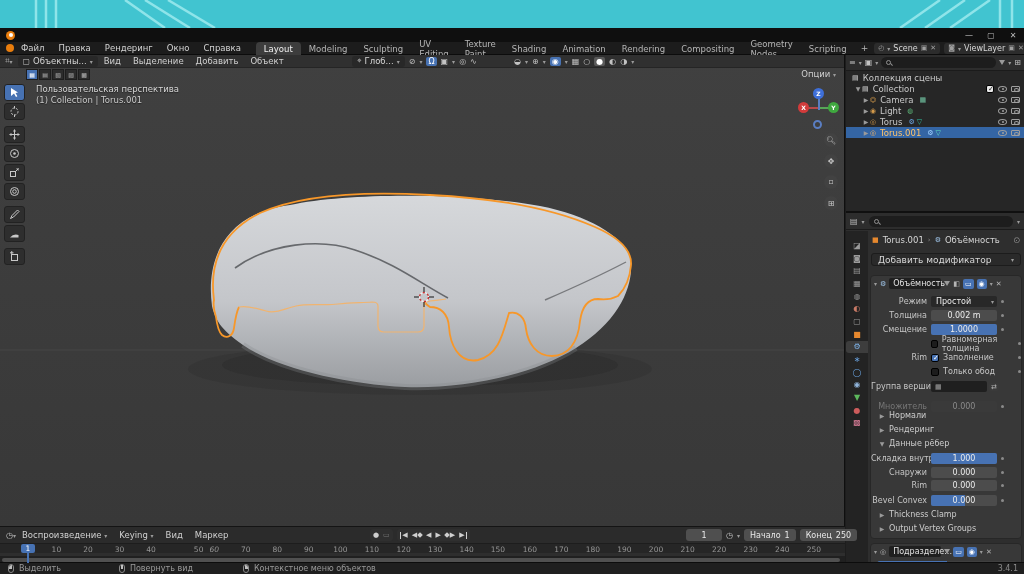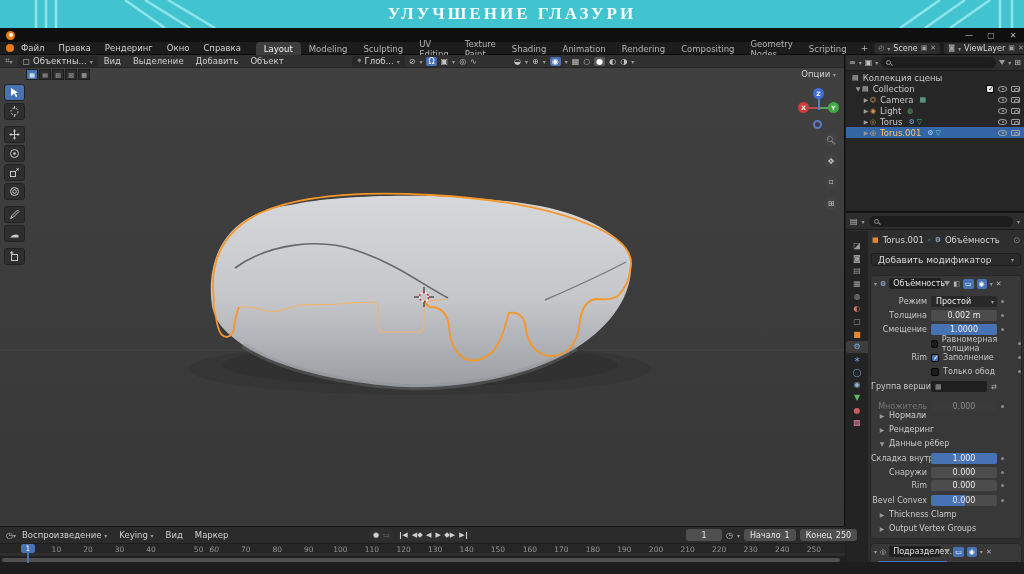--- a/index.html
+++ b/index.html
@@ -157,21 +157,20 @@
         <line x1="125" y1="0" x2="165" y2="28"></line>
           <line x1="145" y1="0" x2="190" y2="28"></line>
           <line x1="168" y1="0" x2="215" y2="28"></line>
         <line x1="900" y1="28" x2="940" y2="0"></line>
           <line x1="925" y1="28" x2="965" y2="0"></line>
           <line x1="950" y1="28" x2="990" y2="0"></line>
         <line x1="1000" y1="0" x2="1000" y2="28"></line>
           <line x1="1012" y1="0" x2="1012" y2="28"></line>
       </g>
     </svg>
-    <div class="banner-title">УЛУЧШЕНИЕ ГЛАЗУРИ</div>
   </div>
 
   <div class="titlebar">
     <div class="blender-logo"></div>
     <div class="tb-controls">
       <div class="tb-btn">—</div>
       <div class="tb-btn">▢</div>
       <div class="tb-btn">✕</div>
     </div>
   </div>
@@ -327,20 +326,24 @@
         <div class="tool-gap"></div>
         <div class="tool-btn">
             <svg width="11" height="11">
               <rect x="2.5" y="3.5" width="6" height="6" fill="none" stroke="#c8c8c8"></rect>
               <line x1="1" y1="1.8" x2="4.5" y2="1.8" stroke="#c8c8c8"></line>
               <line x1="2.75" y1="0" x2="2.75" y2="3.6" stroke="#c8c8c8"></line>
             </svg>
           </div>
       </div>
 
+      <div class="vp-overlay-text">
+        <div>Пользовательская перспектива</div>
+        <div class="l2">(1) Collection | Torus.001</div>
+      </div>
 
       <svg width="845" height="471" viewBox="0 0 845 471" style="position:absolute;left:0;top:0;z-index:1">
         <defs>
           <linearGradient id="donut" x1="0" y1="0" x2="0" y2="1">
             <stop offset="0" stop-color="#d6d8db"></stop>
               <stop offset="0.55" stop-color="#c4c6ca"></stop>
               <stop offset="1" stop-color="#9a9da1"></stop>
           </linearGradient>
         </defs>
         <line x1="0" y1="295" x2="845" y2="295" stroke="#464646" stroke-width="1"></line>
@@ -707,13 +710,28 @@
         </div>
       <div class="playhead">1</div>
       <div class="playline"></div>
       <div class="tl-track"></div>
       <div class="tl-scroll">
           <div class="tl-thumb"></div>
         </div>
     </div>
   </div>
 
+  <div class="statusbar">
+    <div class="sb-item" style="margin-left:8px">
+      <span class="mouse l"></span>
+      <span>Выделить</span>
+    </div>
+    <div class="sb-item" style="margin-left:58px">
+      <span class="mouse m"></span>
+      <span>Повернуть вид</span>
+    </div>
+    <div class="sb-item" style="margin-left:50px">
+      <span class="mouse r"></span>
+      <span>Контекстное меню объектов</span>
+    </div>
+    <span style="margin-left:auto;margin-right:6px;color:#8a8a8a">3.4.1</span>
+  </div>
 </div>
 
 </body></html>

